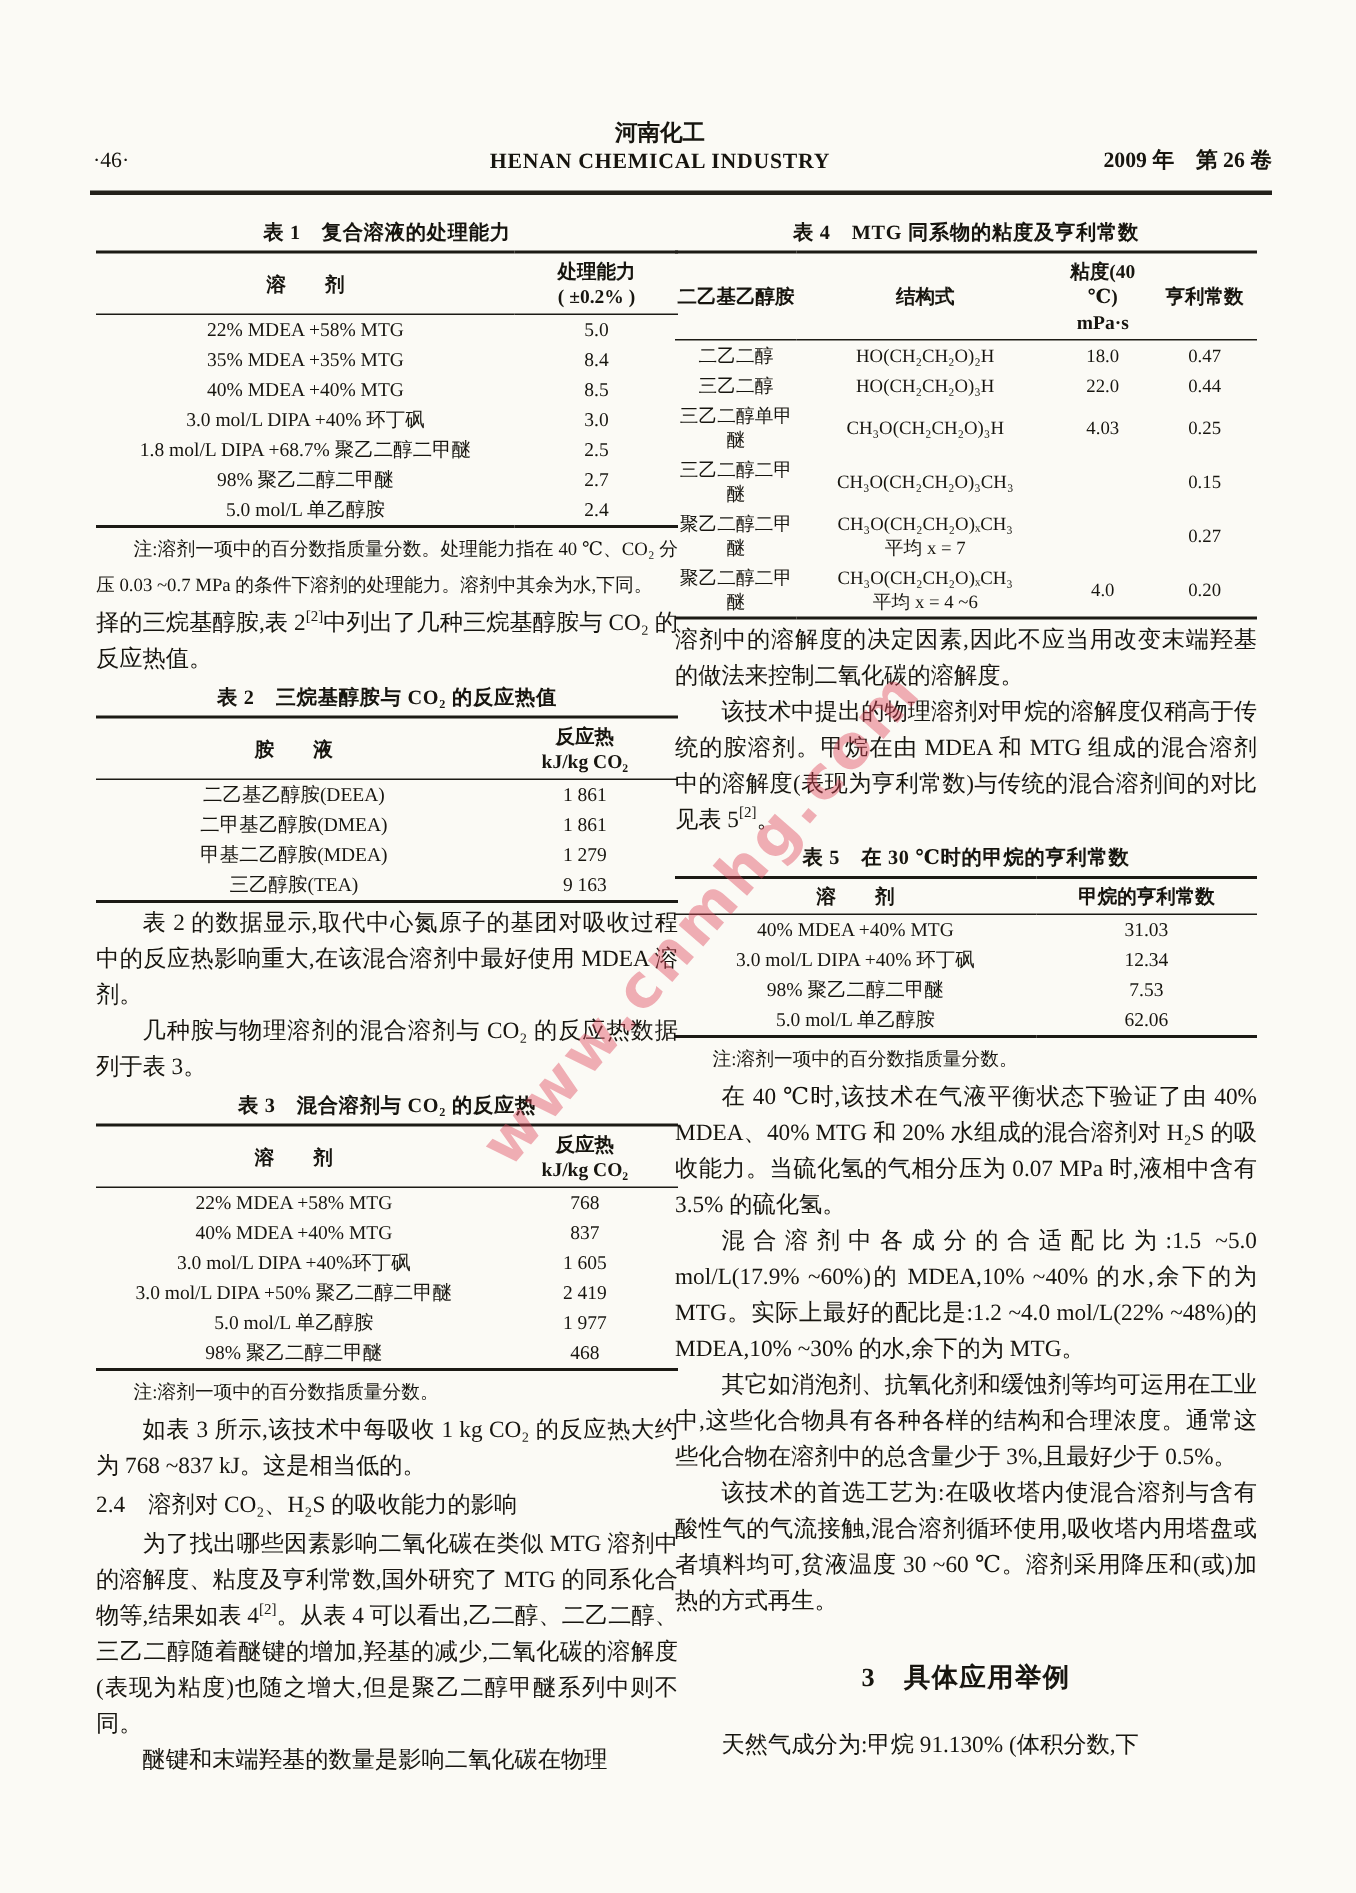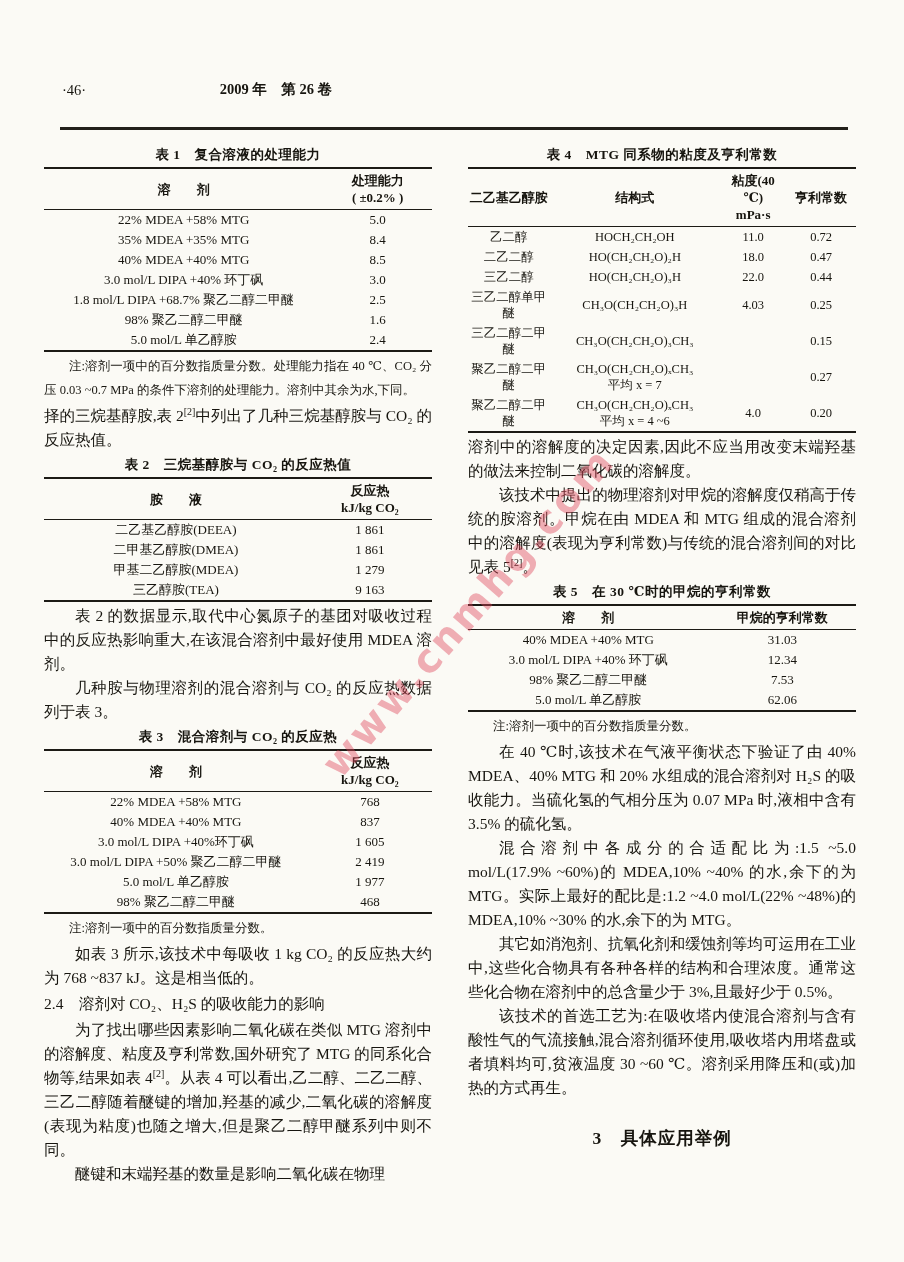--- a/index.html
+++ b/index.html
@@ -11,22 +11,22 @@
   
   .page-header{position:absolute;top:80px;left:62px;width:786px;display:flex;align-items:flex-end;}
   .ph-left{width:120px;font-size:14.5px;padding-bottom:2px;}
   .ph-center{flex:1;text-align:center;line-height:19px;}
   .ph-cn{font-size:15px;font-weight:bold;}
   .ph-en{font-size:14.5px;font-weight:bold;letter-spacing:.5px;}
   .ph-right{width:150px;text-align:right;font-size:14.5px;font-weight:bold;padding-bottom:2px;white-space:nowrap;}
   .header-rule{position:absolute;top:127px;left:60px;width:788px;height:3px;background:#23201a;}
   
   .col{position:absolute;top:142px;width:388px;}
-  .col-left{left:44px;}
-  .col-right{left:468px;}
+  .col-left{left:64px;}
+  .col-right{left:450px;}
   p{margin:0;font-size:15.5px;line-height:24px;text-align:justify;}
   p.indent{text-indent:2em;}
   .note{font-size:12.5px;line-height:24px;text-indent:2em;text-align:justify;margin:1px 0 2px;}
   sup{font-size:10px;line-height:0;}
   
   .tcaption{font-size:13.5px;font-weight:bold;text-align:center;margin:4px 0 3px;letter-spacing:.5px;}
   table.dtable{width:100%;border-collapse:collapse;border-top:2px solid #1c1a15;border-bottom:2px solid #1c1a15;font-size:13px;margin-bottom:2px;}
   table.dtable th{border-bottom:1px solid #1c1a15;font-weight:bold;text-align:center;white-space:pre-line;padding:3px 1px;font-size:13px;line-height:17px;}
   table.dtable td{text-align:center;padding:1px 1px;line-height:18px;white-space:pre-line;font-size:13px;}
   table.t1 td:first-child,table.t1 th:first-child{width:72%;}
@@ -47,20 +47,24 @@
     font-family:"DejaVu Sans","Liberation Sans",sans-serif;
     font-size:40px;font-weight:bold;letter-spacing:3px;white-space:nowrap;
     color:rgba(222,66,88,0.42);pointer-events:none;
   }
 </style>
 </head>
 <body>
 
 <div class="page-header">
   <div class="ph-left">·46·</div>
+  <div class="ph-center">
+    <div class="ph-cn">河南化工</div>
+    <div class="ph-en">HENAN CHEMICAL INDUSTRY</div>
+  </div>
   <div class="ph-right">2009 年　第 26 卷</div>
 </div>
 <div class="header-rule"></div>
 
 <div class="watermark">www.cnmhg.com</div>
 
 <div class="col col-left">
 
   <div>
     <div class="tcaption">表 1　复合溶液的处理能力</div>
@@ -88,21 +92,21 @@
           <tr>
             <td>3.0 mol/L DIPA +40% 环丁砜</td>
             <td>3.0</td>
           </tr>
           <tr>
             <td>1.8 mol/L DIPA +68.7% 聚乙二醇二甲醚</td>
             <td>2.5</td>
           </tr>
           <tr>
             <td>98% 聚乙二醇二甲醚</td>
-            <td>1.6</td>
+            <td>2.7</td>
           </tr>
           <tr>
             <td>5.0 mol/L 单乙醇胺</td>
             <td>2.4</td>
           </tr>
         </tbody>
     </table>
   </div>
   <div class="note">注:溶剂一项中的百分数指质量分数。处理能力指在 40 ℃、CO₂ 分压 0.03 ~0.7 MPa 的条件下溶剂的处理能力。溶剂中其余为水,下同。</div>
 
@@ -198,26 +202,20 @@
           <tr>
         <th>二乙基乙醇胺</th>
         <th>结构式</th>
         <th>粘度(40 ℃)
 mPa·s</th>
         <th>亨利常数</th>
       </tr>
         </thead>
       <tbody>
           <tr>
-            <td>乙二醇</td>
-            <td>HOCH₂CH₂OH</td>
-            <td>11.0</td>
-            <td>0.72</td>
-          </tr>
-          <tr>
             <td>二乙二醇</td>
             <td>HO(CH₂CH₂O)₂H</td>
             <td>18.0</td>
             <td>0.47</td>
           </tr>
           <tr>
             <td>三乙二醇</td>
             <td>HO(CH₂CH₂O)₃H</td>
             <td>22.0</td>
             <td>0.44</td>
@@ -285,14 +283,15 @@
     </table>
   </div>
   <div class="note">注:溶剂一项中的百分数指质量分数。</div>
 
   <p class="indent">在 40 ℃时,该技术在气液平衡状态下验证了由 40% MDEA、40% MTG 和 20% 水组成的混合溶剂对 H₂S 的吸收能力。当硫化氢的气相分压为 0.07 MPa 时,液相中含有 3.5% 的硫化氢。</p>
   <p class="indent">混合溶剂中各成分的合适配比为:1.5 ~5.0 mol/L(17.9% ~60%)的 MDEA,10% ~40% 的水,余下的为 MTG。实际上最好的配比是:1.2 ~4.0 mol/L(22% ~48%)的 MDEA,10% ~30% 的水,余下的为 MTG。</p>
   <p class="indent">其它如消泡剂、抗氧化剂和缓蚀剂等均可运用在工业中,这些化合物具有各种各样的结构和合理浓度。通常这些化合物在溶剂中的总含量少于 3%,且最好少于 0.5%。</p>
   <p class="indent">该技术的首选工艺为:在吸收塔内使混合溶剂与含有酸性气的气流接触,混合溶剂循环使用,吸收塔内用塔盘或者填料均可,贫液温度 30 ~60 ℃。溶剂采用降压和(或)加热的方式再生。</p>
 
   <div class="h-sec">3　具体应用举例</div>
+  <p class="indent">天然气成分为:甲烷 91.130% (体积分数,下</p>
 
 </div>
 
 </body></html>

